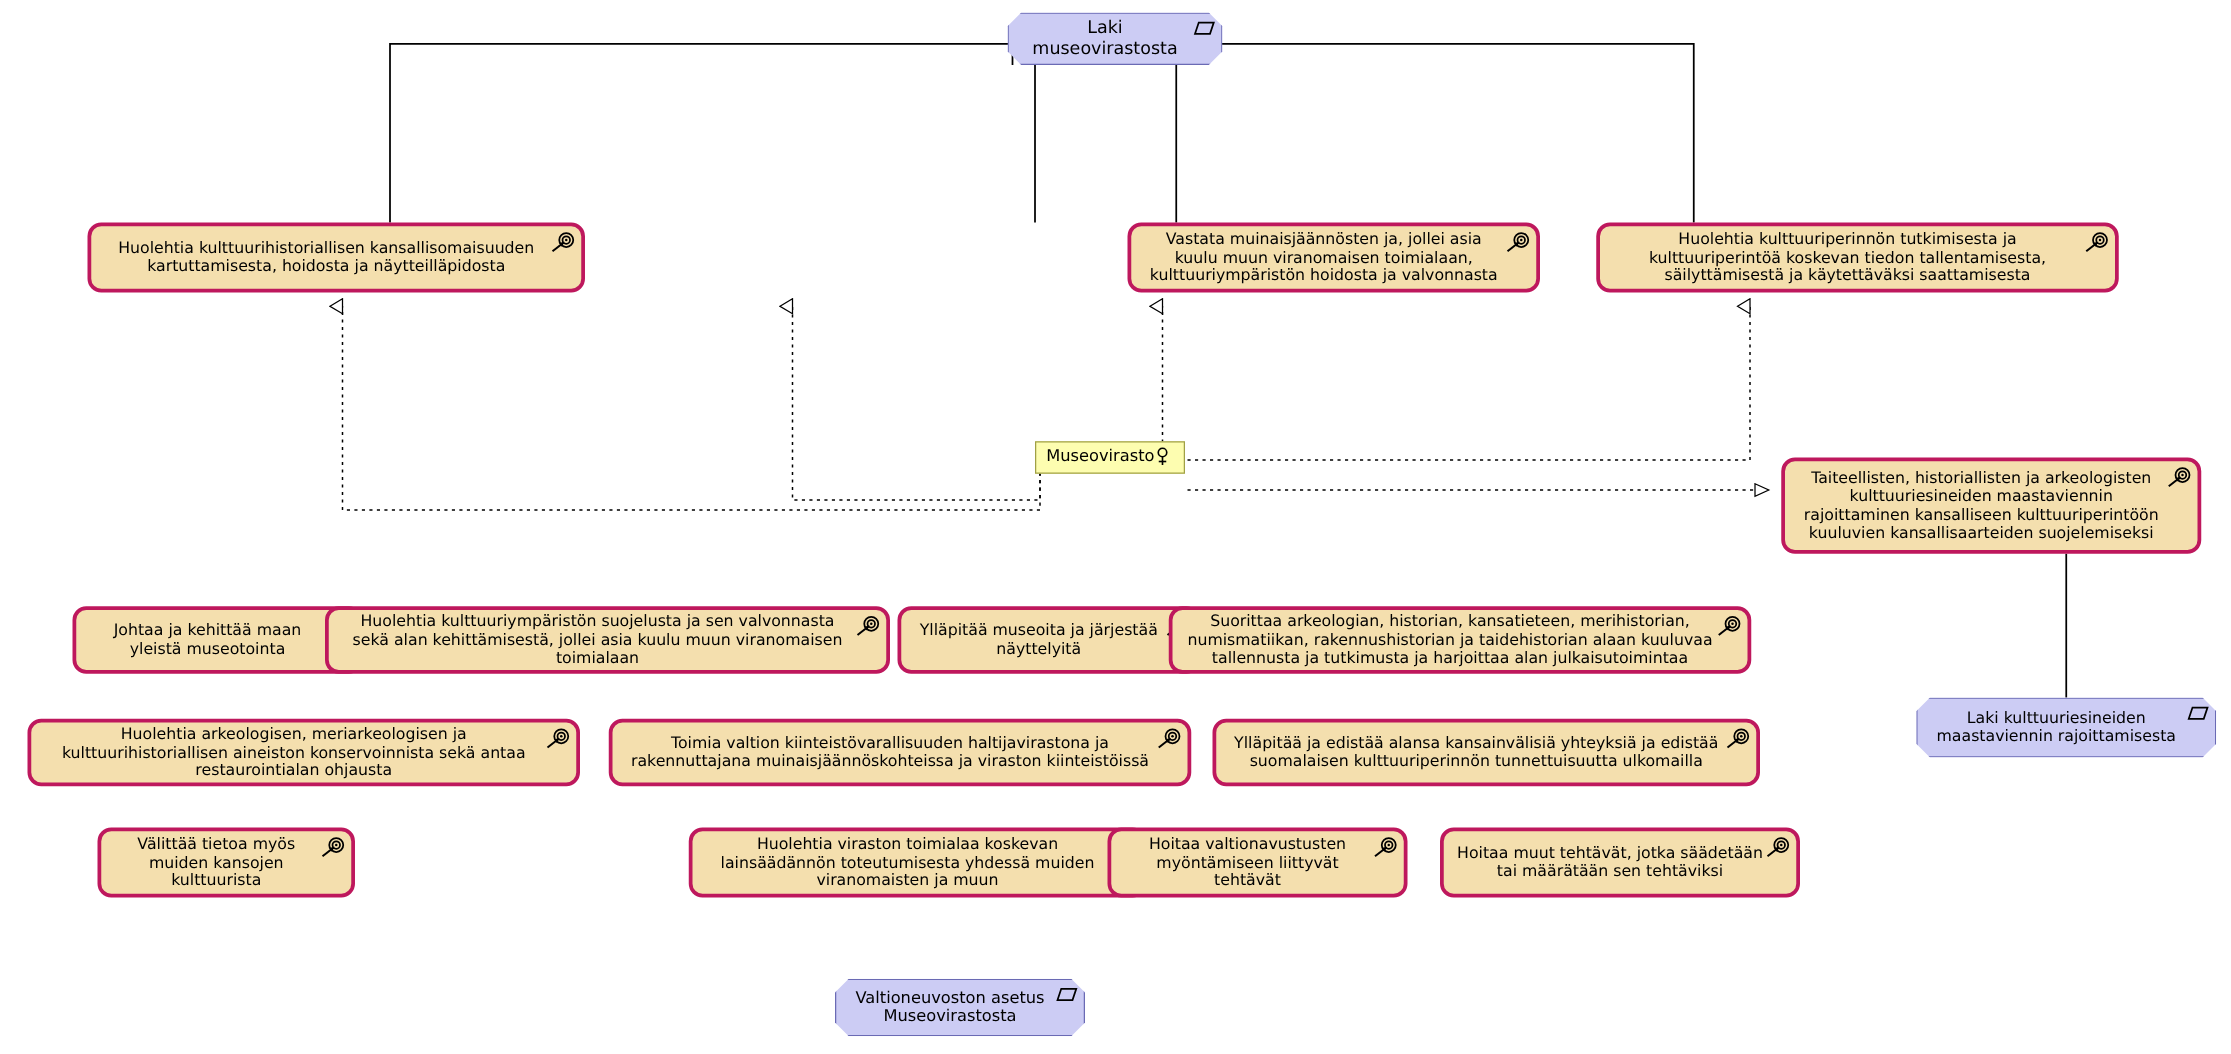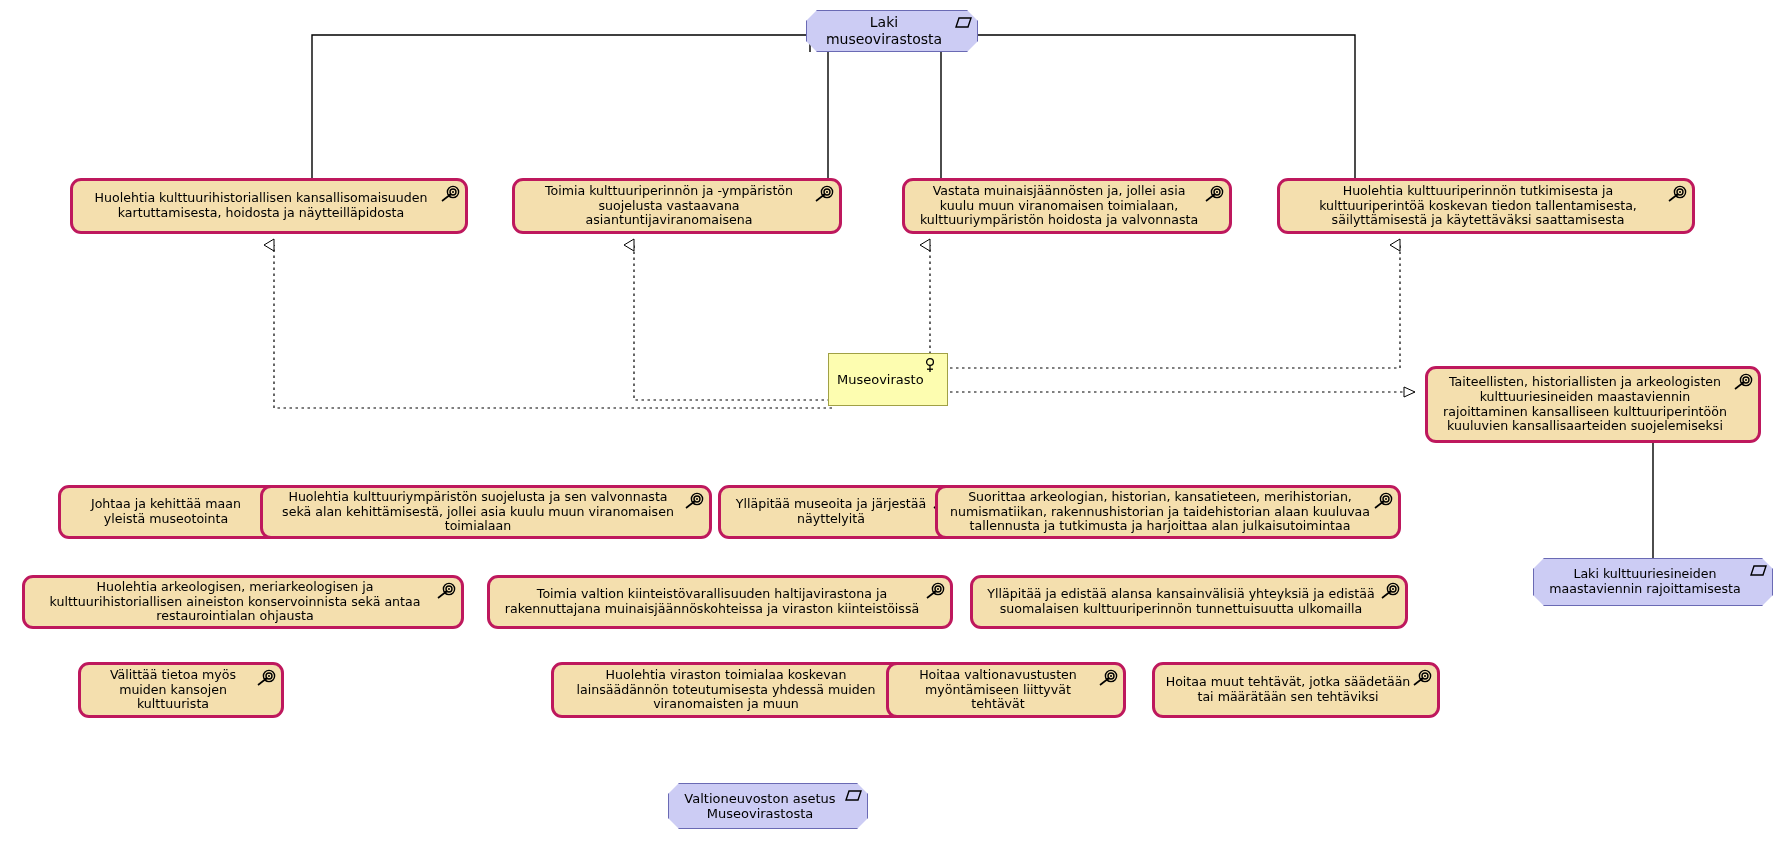--- a/index.html
+++ b/index.html
@@ -144,32 +144,20 @@
       <svg width="20" height="17" viewBox="0 0 20 17">
         <circle cx="13" cy="6" r="5.6" fill="none" stroke="#000000" stroke-width="1.4"></circle>
         <circle cx="13" cy="6" r="3" fill="none" stroke="#000000" stroke-width="1.4"></circle>
         <circle cx="13" cy="6" r="1" fill="#000000"></circle>
         <path d="M2,15 L11,8" stroke="#000000" stroke-width="1.6"></path>
         <path d="M11.8,7.4 L7.4,8.4 L9.4,11.4 Z" fill="#000000"></path>
       </svg>
     </span>
   </div>
 
-  <div class="node goal txt-12p5" style="left:512px; top:178px; width:330px; height:56px;">
-    <span class="label">Toimia kulttuuriperinnön ja -ympäristön suojelusta vastaavana asiantuntijaviranomaisena</span>
-    <span class="icon">
-      <svg width="20" height="17" viewBox="0 0 20 17">
-        <circle cx="13" cy="6" r="5.6" fill="none" stroke="#000000" stroke-width="1.4"></circle>
-        <circle cx="13" cy="6" r="3" fill="none" stroke="#000000" stroke-width="1.4"></circle>
-        <circle cx="13" cy="6" r="1" fill="#000000"></circle>
-        <path d="M2,15 L11,8" stroke="#000000" stroke-width="1.6"></path>
-        <path d="M11.8,7.4 L7.4,8.4 L9.4,11.4 Z" fill="#000000"></path>
-      </svg>
-    </span>
-  </div>
 
   <div class="node goal txt-12p5" style="left:902px; top:178px; width:330px; height:56px;">
     <span class="label">Vastata muinaisjäännösten ja, jollei asia kuulu muun viranomaisen toimialaan, kulttuuriympäristön hoidosta ja valvonnasta</span>
     <span class="icon">
       <svg width="20" height="17" viewBox="0 0 20 17">
         <circle cx="13" cy="6" r="5.6" fill="none" stroke="#000000" stroke-width="1.4"></circle>
         <circle cx="13" cy="6" r="3" fill="none" stroke="#000000" stroke-width="1.4"></circle>
         <circle cx="13" cy="6" r="1" fill="#000000"></circle>
         <path d="M2,15 L11,8" stroke="#000000" stroke-width="1.6"></path>
         <path d="M11.8,7.4 L7.4,8.4 L9.4,11.4 Z" fill="#000000"></path>
@@ -183,21 +171,21 @@
       <svg width="20" height="17" viewBox="0 0 20 17">
         <circle cx="13" cy="6" r="5.6" fill="none" stroke="#000000" stroke-width="1.4"></circle>
         <circle cx="13" cy="6" r="3" fill="none" stroke="#000000" stroke-width="1.4"></circle>
         <circle cx="13" cy="6" r="1" fill="#000000"></circle>
         <path d="M2,15 L11,8" stroke="#000000" stroke-width="1.6"></path>
         <path d="M11.8,7.4 L7.4,8.4 L9.4,11.4 Z" fill="#000000"></path>
       </svg>
     </span>
   </div>
 
-  <div class="node actor txt-13" style="left:828px; top:353px; width:120px; height:53px;">
+  <div class="node actor txt-13" style="left:828px; top:353px; width:120px; height:26px;">
     <span class="label">Museovirasto</span>
     <span class="icon small" style="top:4px; right:6px;">
       <svg width="12" height="15" viewBox="0 0 12 15">
         <circle cx="6" cy="4" r="3.4" fill="none" stroke="#000000" stroke-width="1.3"></circle>
         <path d="M6,7.6 L6,14" stroke="#000000" stroke-width="1.3"></path>
         <path d="M3,11.2 L9,11.2" stroke="#000000" stroke-width="1.3"></path>
       </svg>
     </span>
   </div>
 

